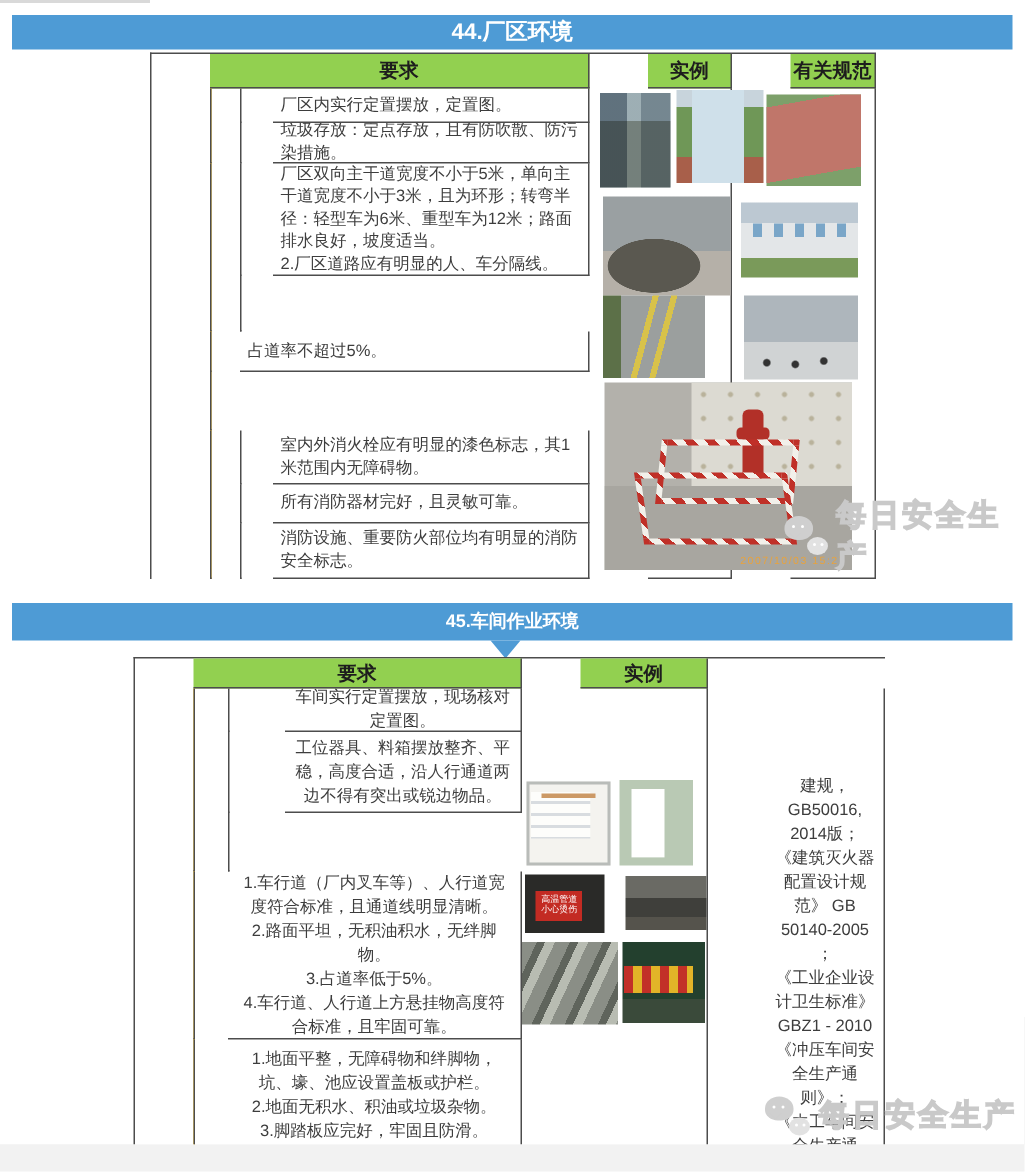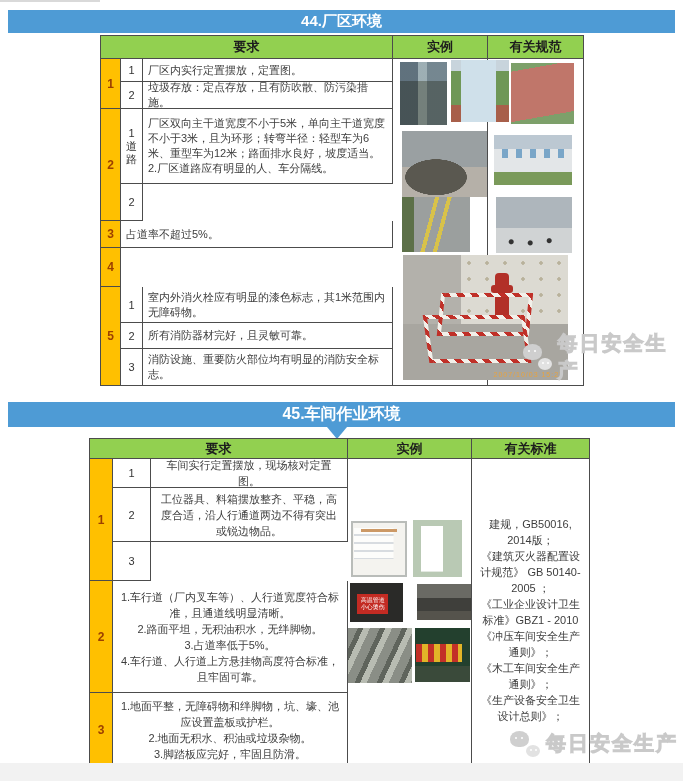--- a/index.html
+++ b/index.html
@@ -4,35 +4,35 @@
 <style>
   * { margin:0; padding:0; box-sizing:border-box; }
   html,body { background:#f2f2f2; }
   body { font-family:"Liberation Sans","DejaVu Sans",sans-serif; }
   .page { position:relative; width:683px; height:763px; background:#ffffff; overflow:hidden; }
 
   
   .bar { position:absolute; left:8px; width:667px; background:#4E9BD5;
          color:#ffffff; font-weight:bold; display:flex; align-items:center; justify-content:center; }
   .bar44 { top:10px; height:23px; font-size:15px; }
-  .bar45 { top:402px; height:25px; font-size:16px; }
+  .bar45 { top:402px; height:25px; font-size:12px; }
   .bar-tail { position:absolute; top:427px; left:327px; width:0; height:0;
               border-left:10px solid transparent; border-right:10px solid transparent;
               border-top:12px solid #4E9BD5; }
 
   
   .grid { position:absolute; display:grid; border-top:1px solid #4c4c4c; border-left:1px solid #4c4c4c; background:#fff; }
   .t44 { left:100px; top:35px;
          grid-template-columns:20px 22px 250px 95px 96px;
          grid-template-rows:23px 23px 27px 75px 37px 27px 39px 36px 26px 37px; }
   .t45 { left:89px;  top:438px;
          grid-template-columns:23px 38px 197px 124px 118px;
          grid-template-rows:20px 29px 54px 39px 112px 75px; }
   .cell { border-right:1px solid #4c4c4c; border-bottom:1px solid #4c4c4c;
-          display:flex; align-items:center; justify-content:center; overflow:hidden; }
+          display:flex; align-items:center; justify-content:center; overflow:hidden;margin-left:39px; }
   .hdr  { background:#92D050; font-weight:bold; font-size:13px; color:#1d1d1d; }
   .numc { background:#FFC000; color:#9C4000; font-weight:bold; font-size:12px; }
   .subc { font-size:11px; color:#333; }
   .txt  { justify-content:flex-start; text-align:left; padding:1px 5px; font-size:11px;
           line-height:15px; color:#3d3d3d; white-space:pre-line; }
   .t45 .txt { line-height:16px;text-align:center; }
   .stdtxt { align-items:flex-start; padding-top:57px; line-height:17px; }
   .roadlbl { display:flex; flex-direction:column; align-items:center; line-height:13px; font-size:11px; color:#333; }
   .roadlbl .vert { width:13px; word-break:break-all; text-align:center; }
 
@@ -172,21 +172,20 @@
 
   <div class="bar bar45">
     <span>45.车间作业环境</span>
   </div>
   <div class="bar-tail"></div>
 
   <div class="grid t45">
 
     <div class="cell hdr" style="grid-area:1/1/2/4">要求</div>
     <div class="cell hdr" style="grid-area:1/4/2/5">实例</div>
-    <div class="cell hdr" style="grid-area:1/5/2/6">有关标准</div>
 
     <div class="cell numc" style="grid-area:2/1/5/2">1</div>
     <div class="cell numc" style="grid-area:5/1/6/2">2</div>
     <div class="cell numc" style="grid-area:6/1/7/2">3</div>
 
     <div class="cell subc" style="grid-area:2/2/3/3">1</div>
     <div class="cell txt" style="grid-area:2/3/3/4">车间实行定置摆放，现场核对定置图。</div>
     <div class="cell subc" style="grid-area:3/2/4/3">2</div>
     <div class="cell txt" style="grid-area:3/3/4/4">工位器具、料箱摆放整齐、平稳，高度合适，沿人行通道两边不得有突出或锐边物品。</div>
     <div class="cell subc" style="grid-area:4/2/5/3">3</div>

